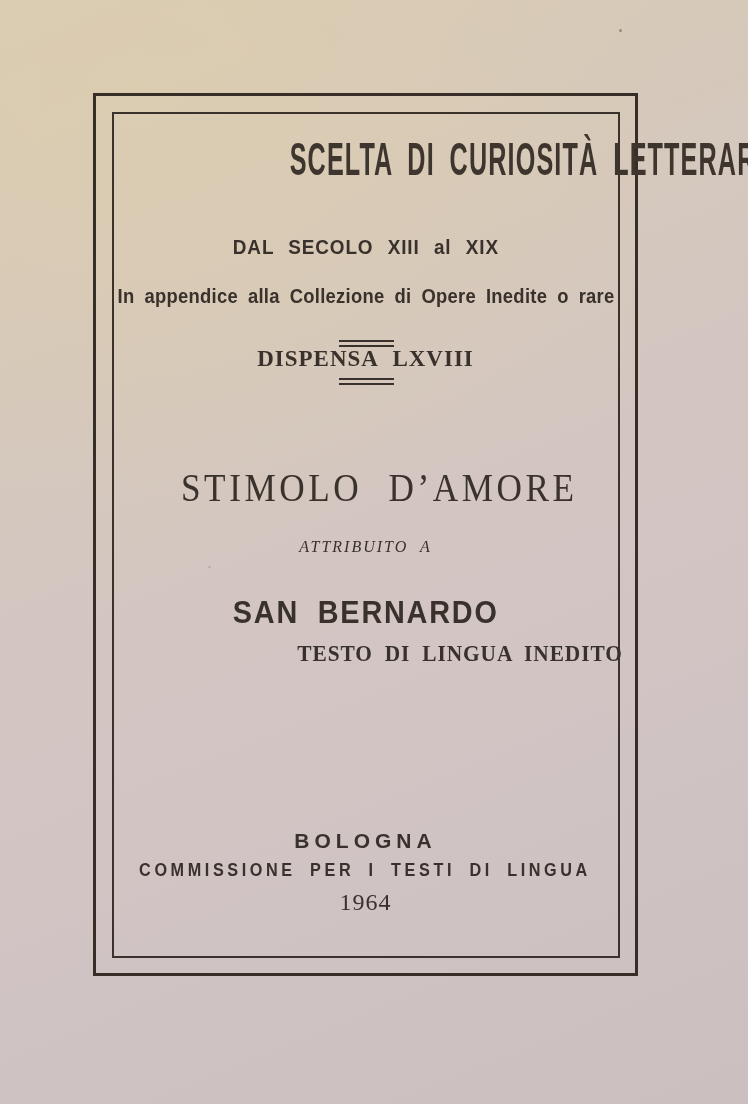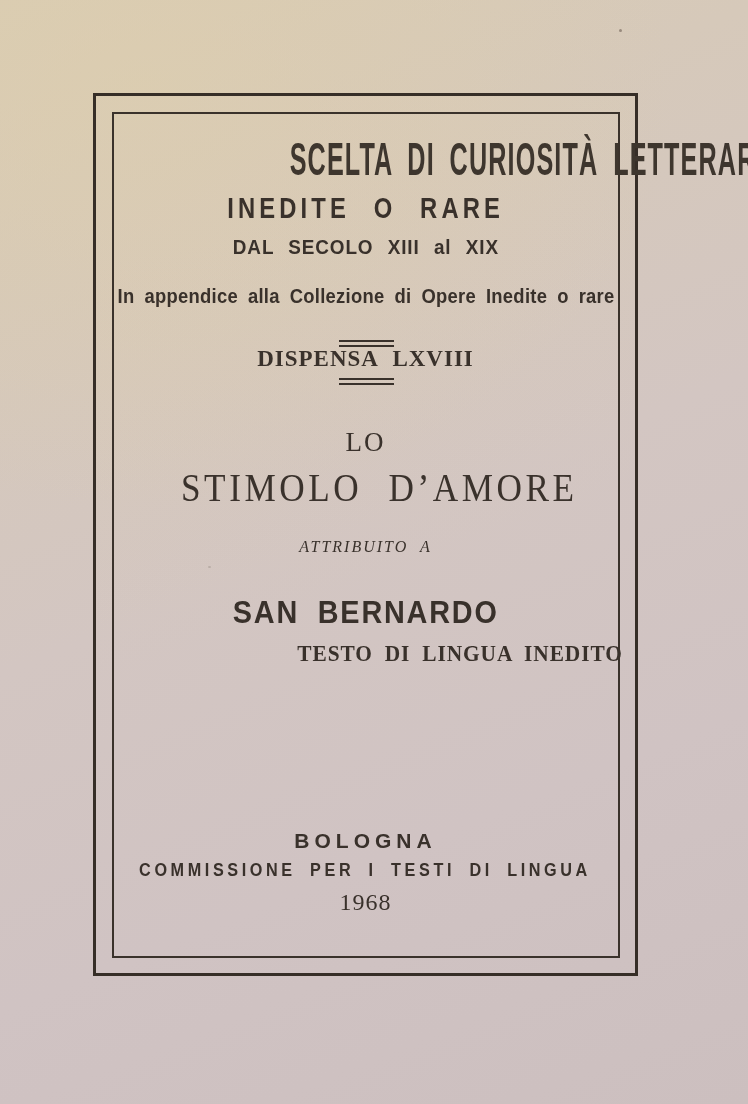--- a/index.html
+++ b/index.html
@@ -91,23 +91,20 @@
   <span class="speck s1"></span>
   <span class="speck s2"></span>
 
   <div class="outer-frame">
     <div class="inner-frame"></div>
 
     <div class="line sans series-title">
       <span>SCELTA DI CURIOSITÀ LETTERARIE</span>
     </div>
 
-    <div class="line sans series-subtitle">
-      <span>INEDITE O RARE</span>
-    </div>
 
     <div class="line sans series-range">
       <span>DAL SECOLO XIII al XIX</span>
     </div>
 
     <div class="line sans appendix-note">
       <span>In appendice alla Collezione di Opere Inedite o rare</span>
     </div>
 
     <div class="double-rule rule-top">
@@ -117,23 +114,20 @@
 
     <div class="line serif issue-line">
       <span>DISPENSA LXVIII</span>
     </div>
 
     <div class="double-rule rule-bottom">
       <span class="bar"></span>
         <span class="bar"></span>
     </div>
 
-    <div class="line serif work-article">
-      <span>LO</span>
-    </div>
 
     <div class="line serif work-title">
       <span>STIMOLO D’AMORE</span>
     </div>
 
     <div class="line serif attribution">
       <span>ATTRIBUITO A</span>
     </div>
 
     <div class="line sans author-line">
@@ -146,16 +140,16 @@
 
     <div class="line sans imprint-city">
       <span>BOLOGNA</span>
     </div>
 
     <div class="line sans imprint-pub">
       <span>COMMISSIONE PER I TESTI DI LINGUA</span>
     </div>
 
     <div class="line serif imprint-year">
-      <span>1968</span>
+      <span>1964</span>
     </div>
   </div>
 </div>
 
 </body></html>

